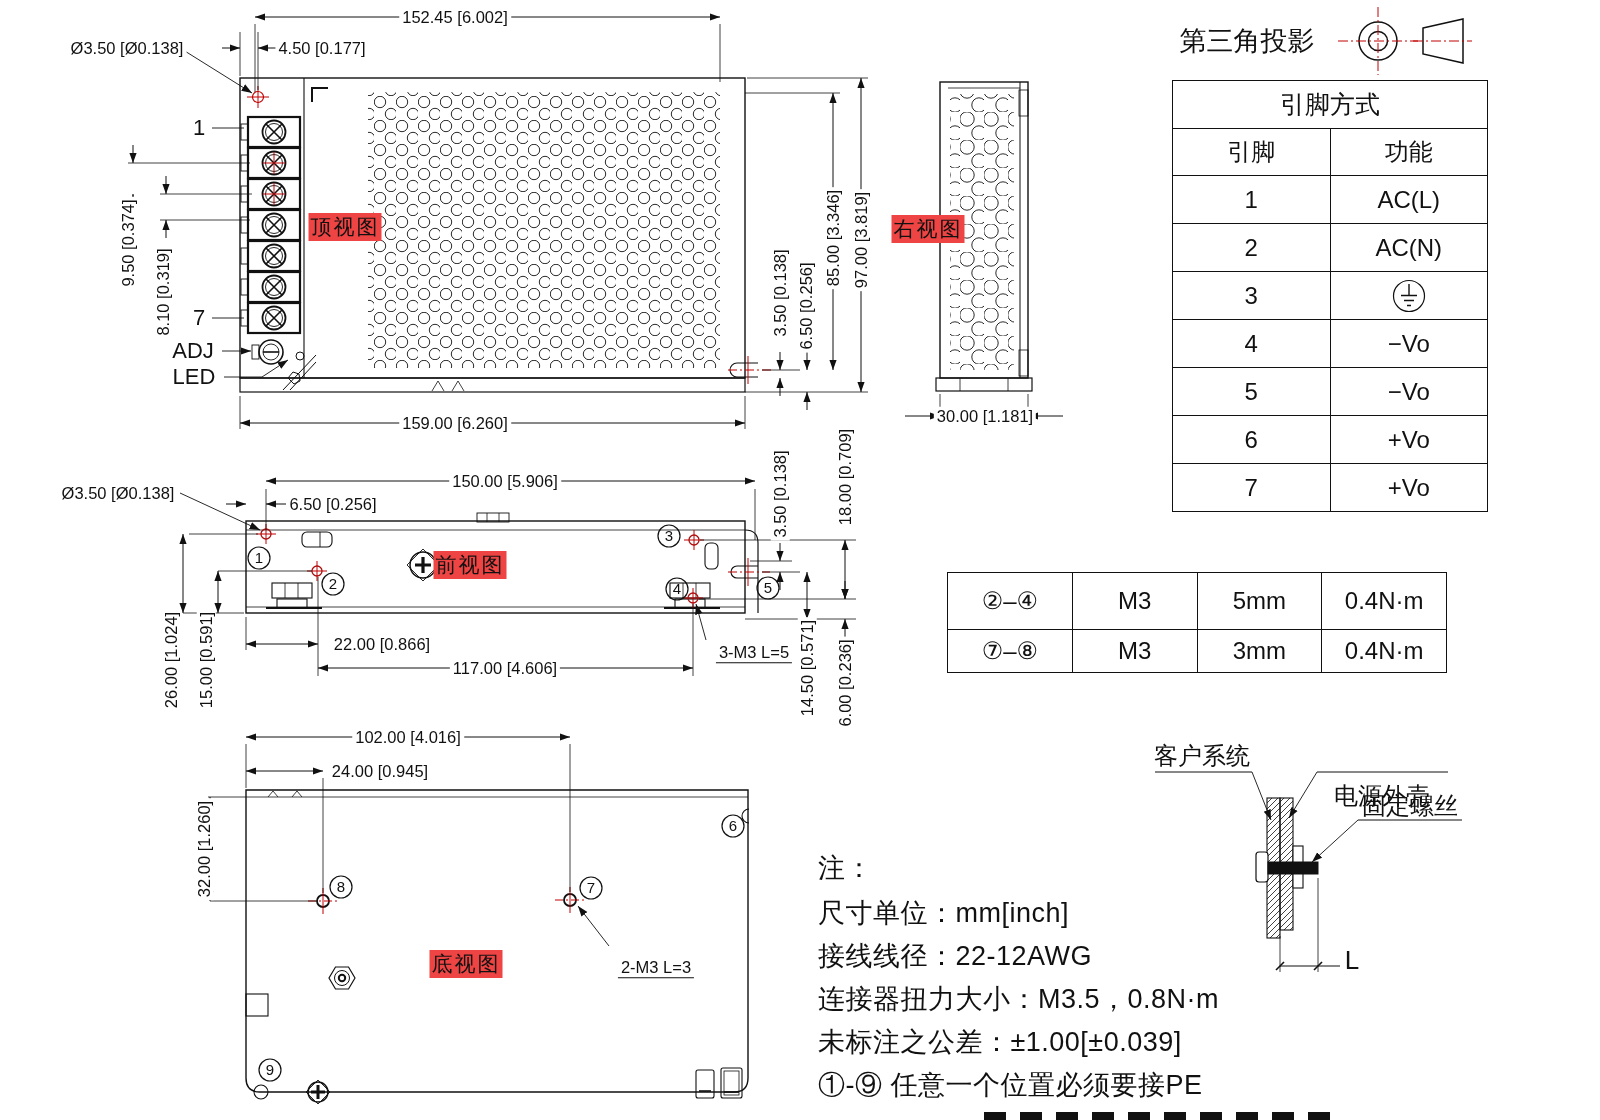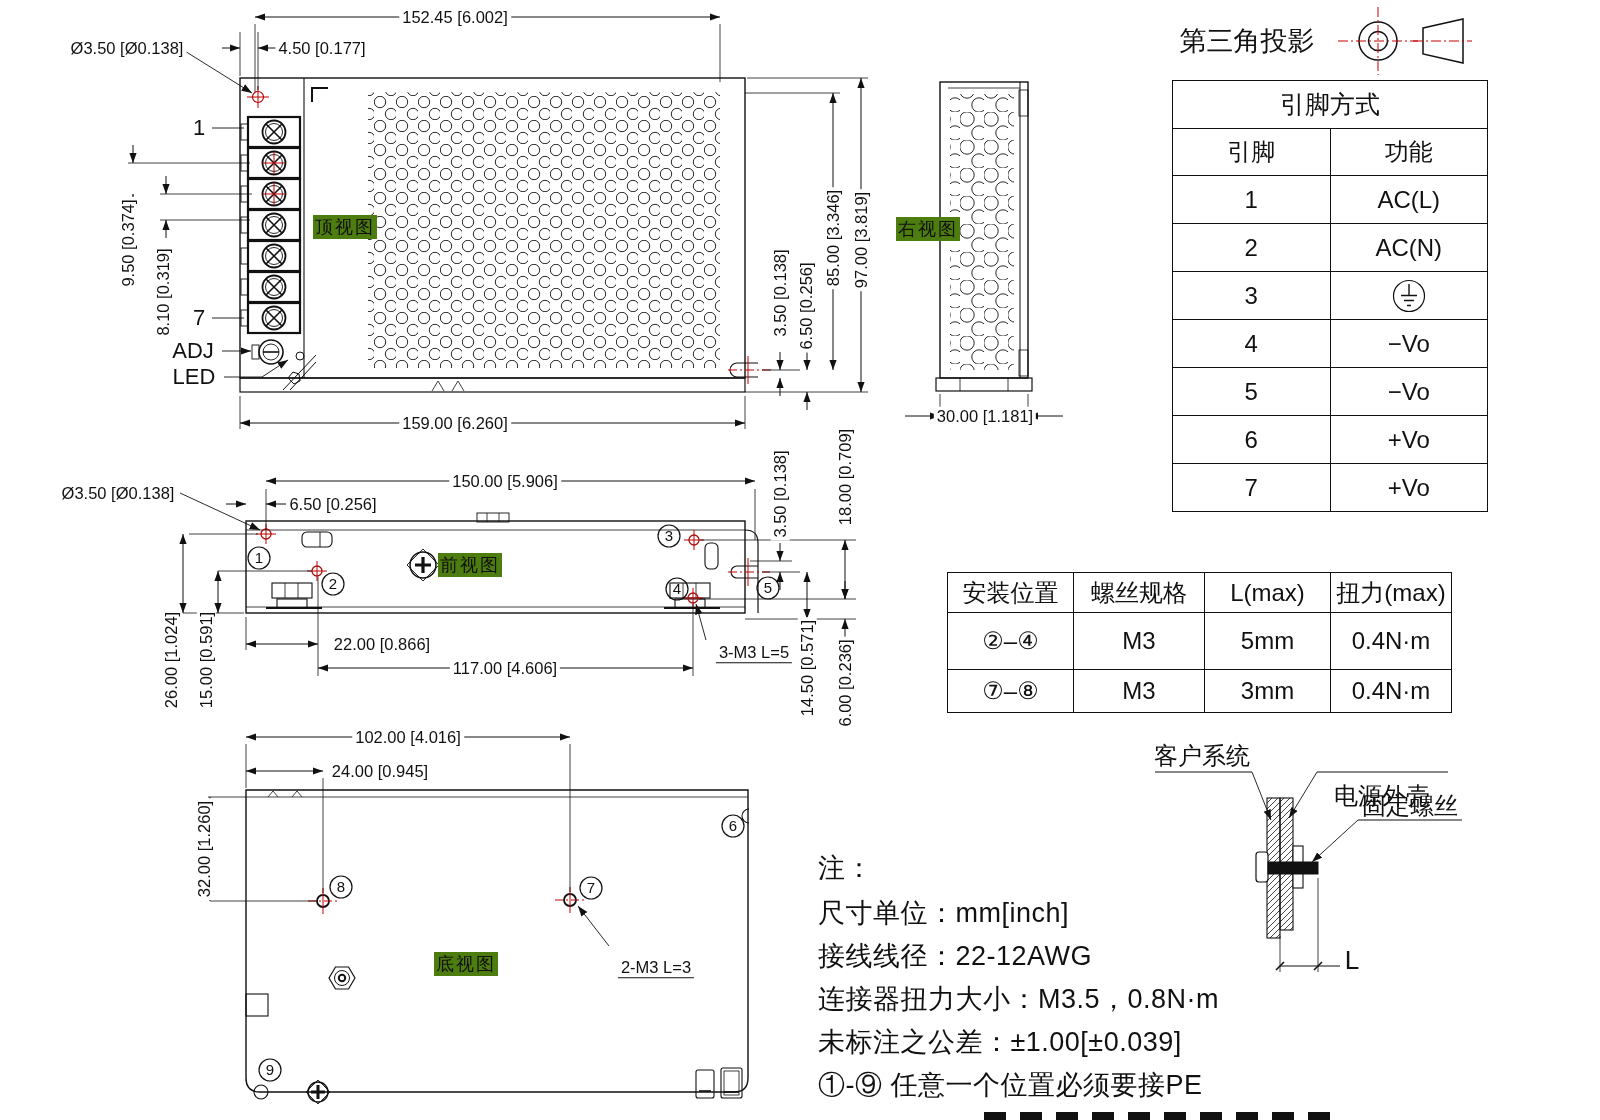--- a/index.html
+++ b/index.html
@@ -6,22 +6,22 @@
   .canvas{position:relative;width:1600px;height:1120px;background:#fff;overflow:hidden;
           font-family:"Liberation Sans",sans-serif;color:#111;}
   svg.overlay{position:absolute;left:0;top:0;z-index:1;}
   svg text{font-family:"Liberation Sans",sans-serif;fill:#111;}
   .dim{position:absolute;transform:translate(-50%,-50%);font-size:16.5px;line-height:1;
        background:#fff;padding:1px 3px;white-space:nowrap;z-index:3;}
   .dimv{position:absolute;transform:translate(-50%,-50%) rotate(-90deg);font-size:16.5px;line-height:1;
        background:#fff;padding:1px 3px;white-space:nowrap;z-index:3;}
   .u{border-bottom:1.5px solid #111;}
   .plbl{font-size:22px;}
-  .viewlbl{position:absolute;transform:translate(-50%,-50%);font-size:18px;letter-spacing:2px;
-       background:#4d7c0f;padding:0 2px;white-space:nowrap;z-index:3;}
+  .viewlbl{position:absolute;transform:translate(-50%,-50%);font-size:21px;letter-spacing:2px;
+       background:#ef4444;padding:0 2px;white-space:nowrap;z-index:3;}
   .note{position:absolute;font-size:27px;line-height:1.2;white-space:nowrap;letter-spacing:.5px;z-index:3;}
   table.tbl{position:absolute;border-collapse:collapse;table-layout:fixed;background:#fff;z-index:3;}
   table.tbl td{border:1.6px solid #111;text-align:center;vertical-align:middle;padding:0;
        font-size:24px;overflow:hidden;}
   .artifact{position:absolute;z-index:3;}
 </style>
 </head>
 <body>
 
 <div class="canvas">
@@ -392,26 +392,20 @@
   </tr>
   <tr style="height:48px;">
     <td>7</td>
     <td>+Vo</td>
   </tr>
 </tbody>
     </table>
 
 <table class="tbl" style="left:947px;top:572px;width:500px;">
   <tbody>
-        <tr style="height:40px;font-size:22px;">
-    <td style="width:125px;">安装位置</td>
-    <td style="width:130px;">螺丝规格</td>
-    <td style="width:125px;">L(max)</td>
-    <td style="width:120px;">扭力(max)</td>
-  </tr>
   <tr style="height:57px;font-size:22px;">
     <td>②–④</td>
     <td>M3</td>
     <td>5mm</td>
     <td>0.4N·m</td>
   </tr>
   <tr style="height:43px;font-size:22px;">
     <td>⑦–⑧</td>
     <td>M3</td>
     <td>3mm</td>

